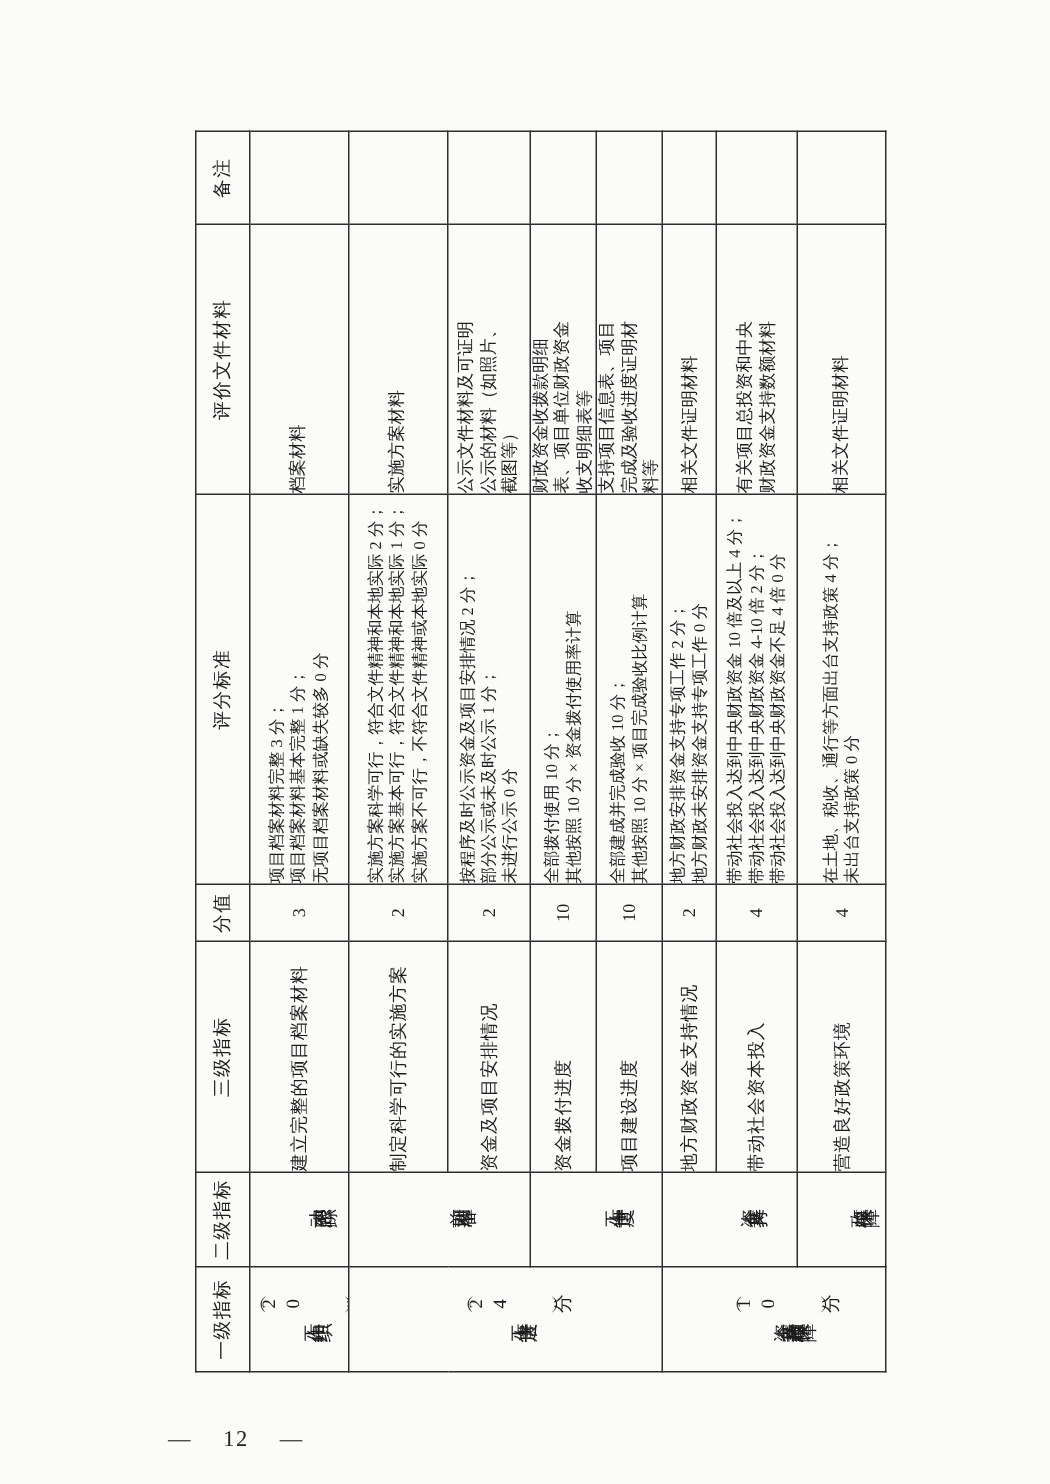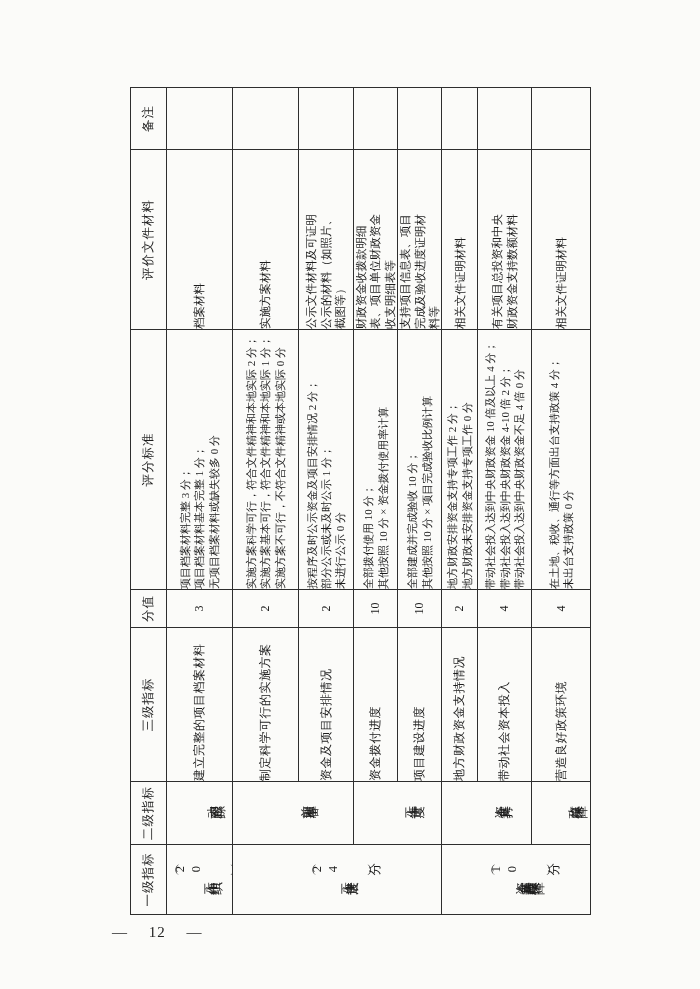--- a/index.html
+++ b/index.html
@@ -92,21 +92,21 @@
     text-align: left;
     padding-left: 9px;
     white-space: pre-line;
   }
   td.remark {
     background: transparent;
   }
   .pagenum {
     position: absolute;
     left: 112px;
-    top: 924px;
+    top: 952px;
     font-size: 15px;
     letter-spacing: 1px;
     word-spacing: 16px;
     color: #222;
   }
 </style>
 </head>
 <body>
 
 <div class="page">

